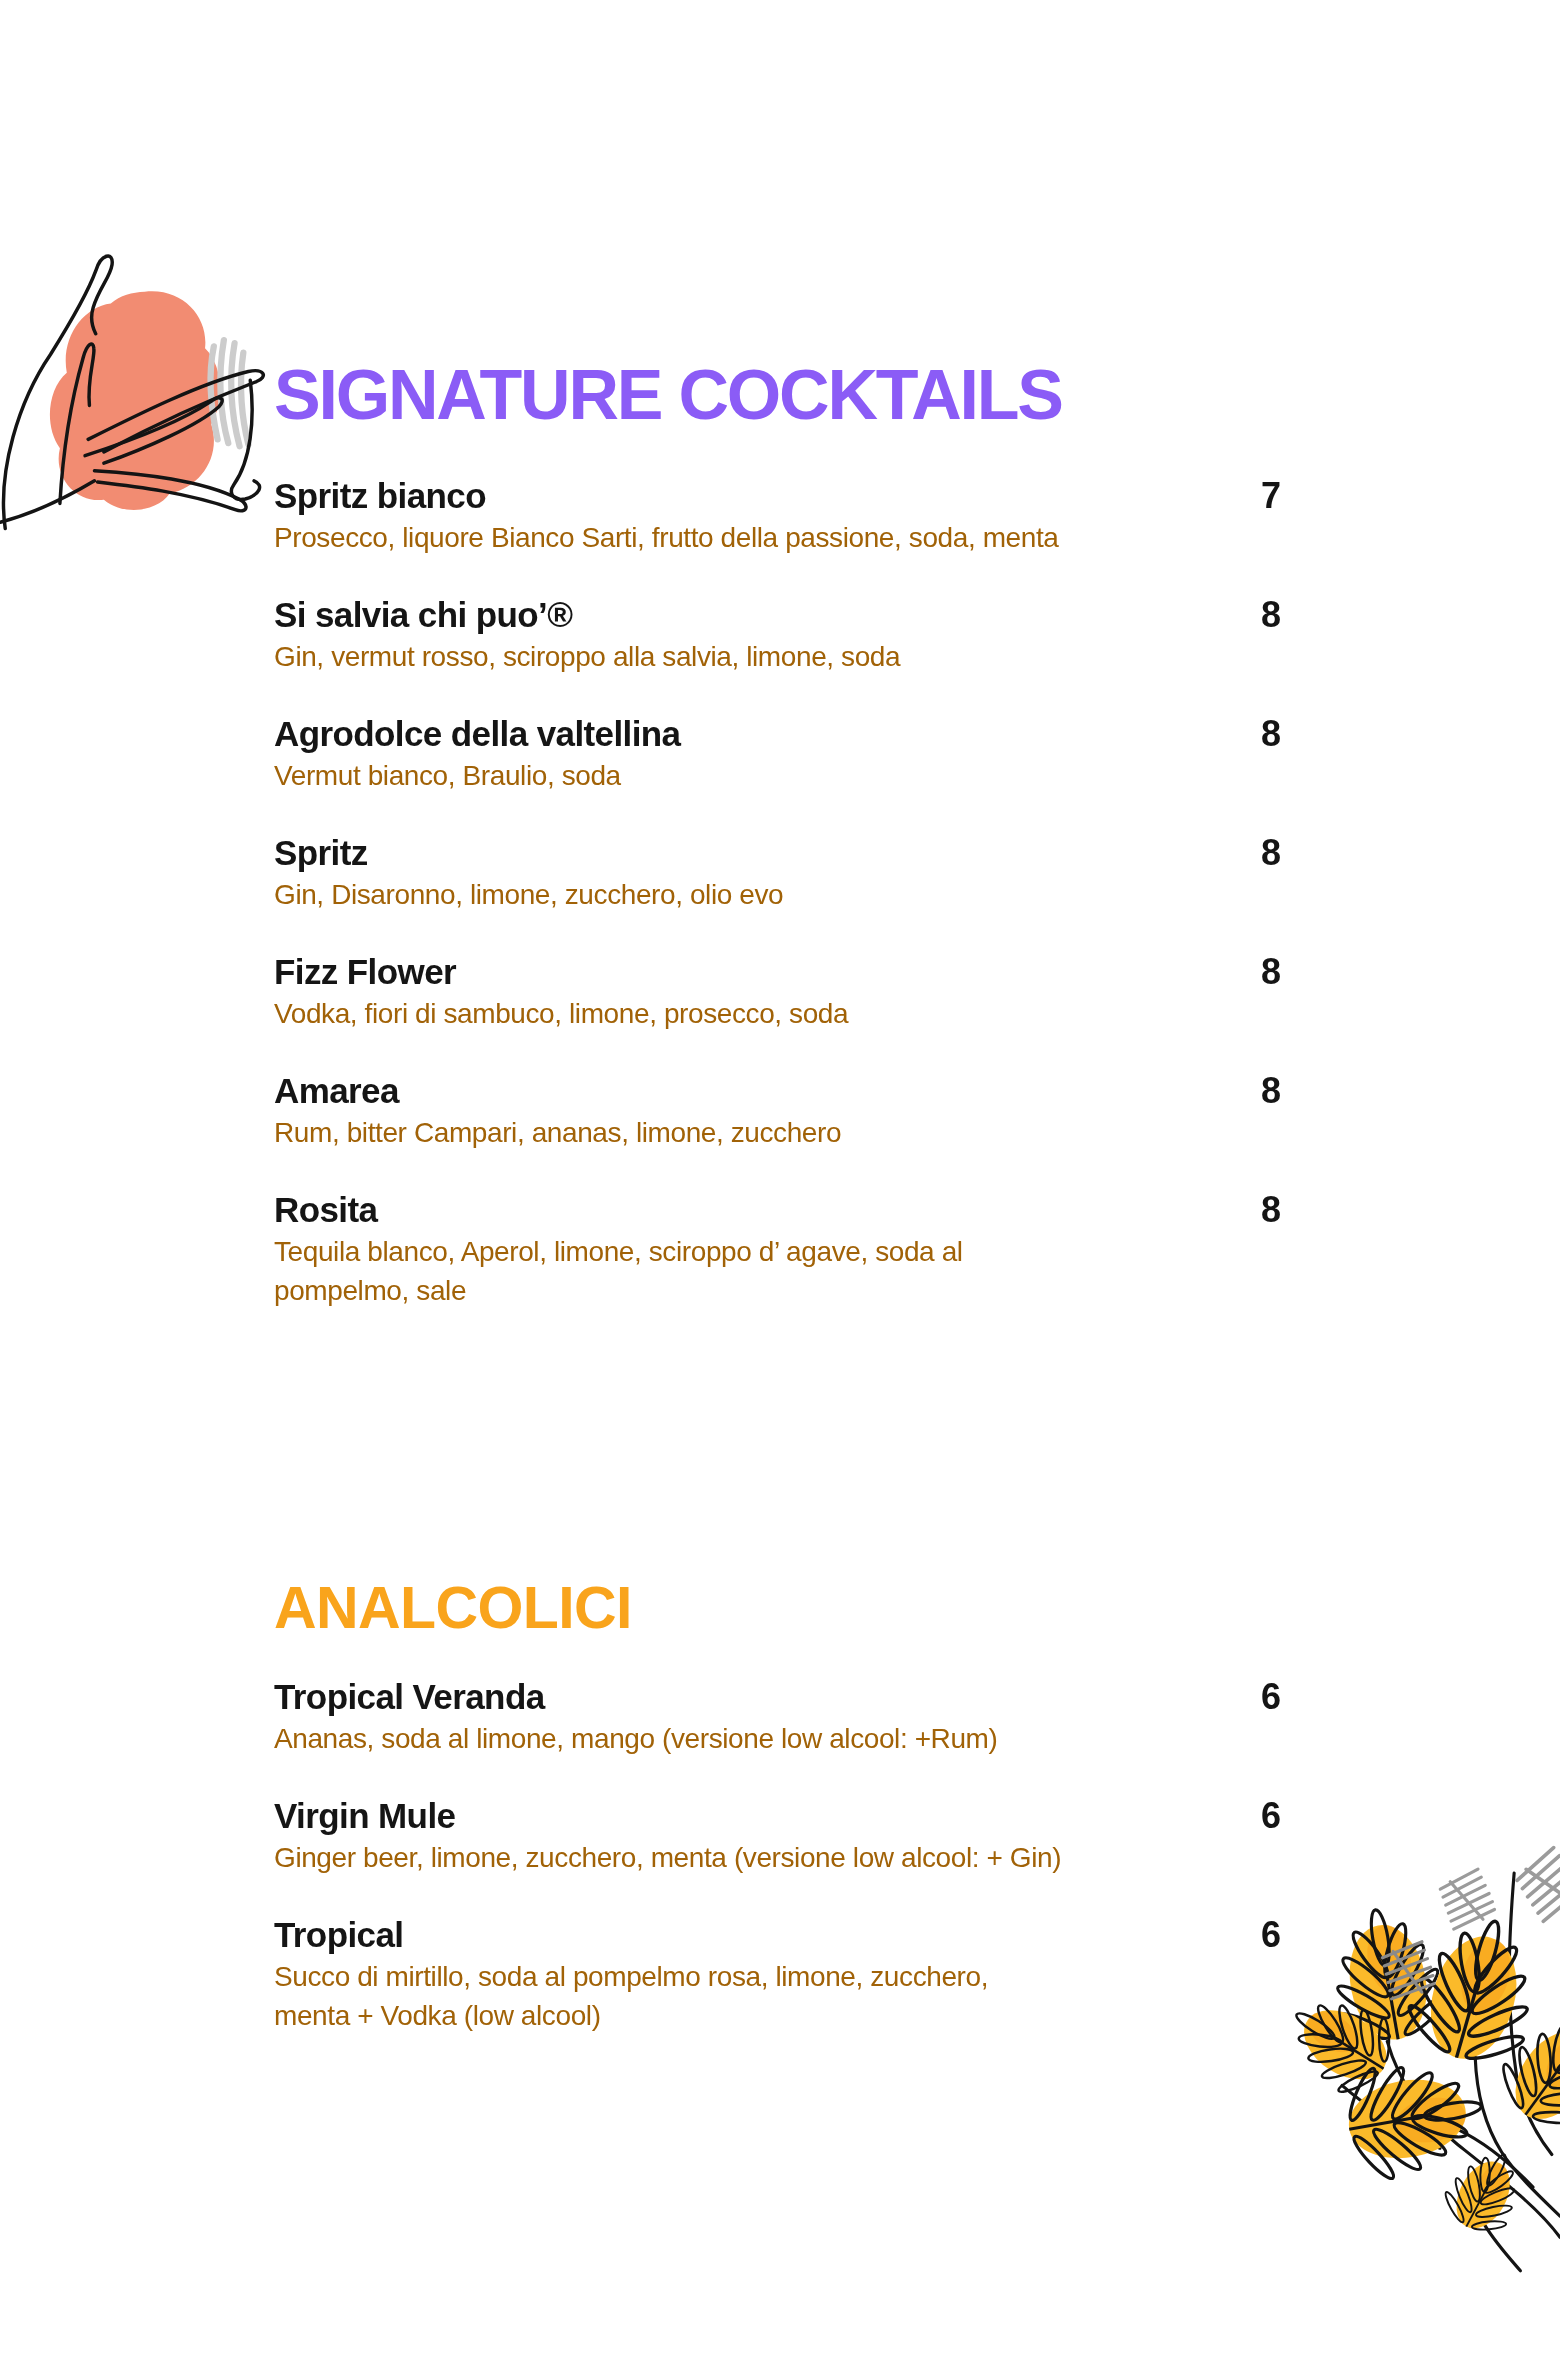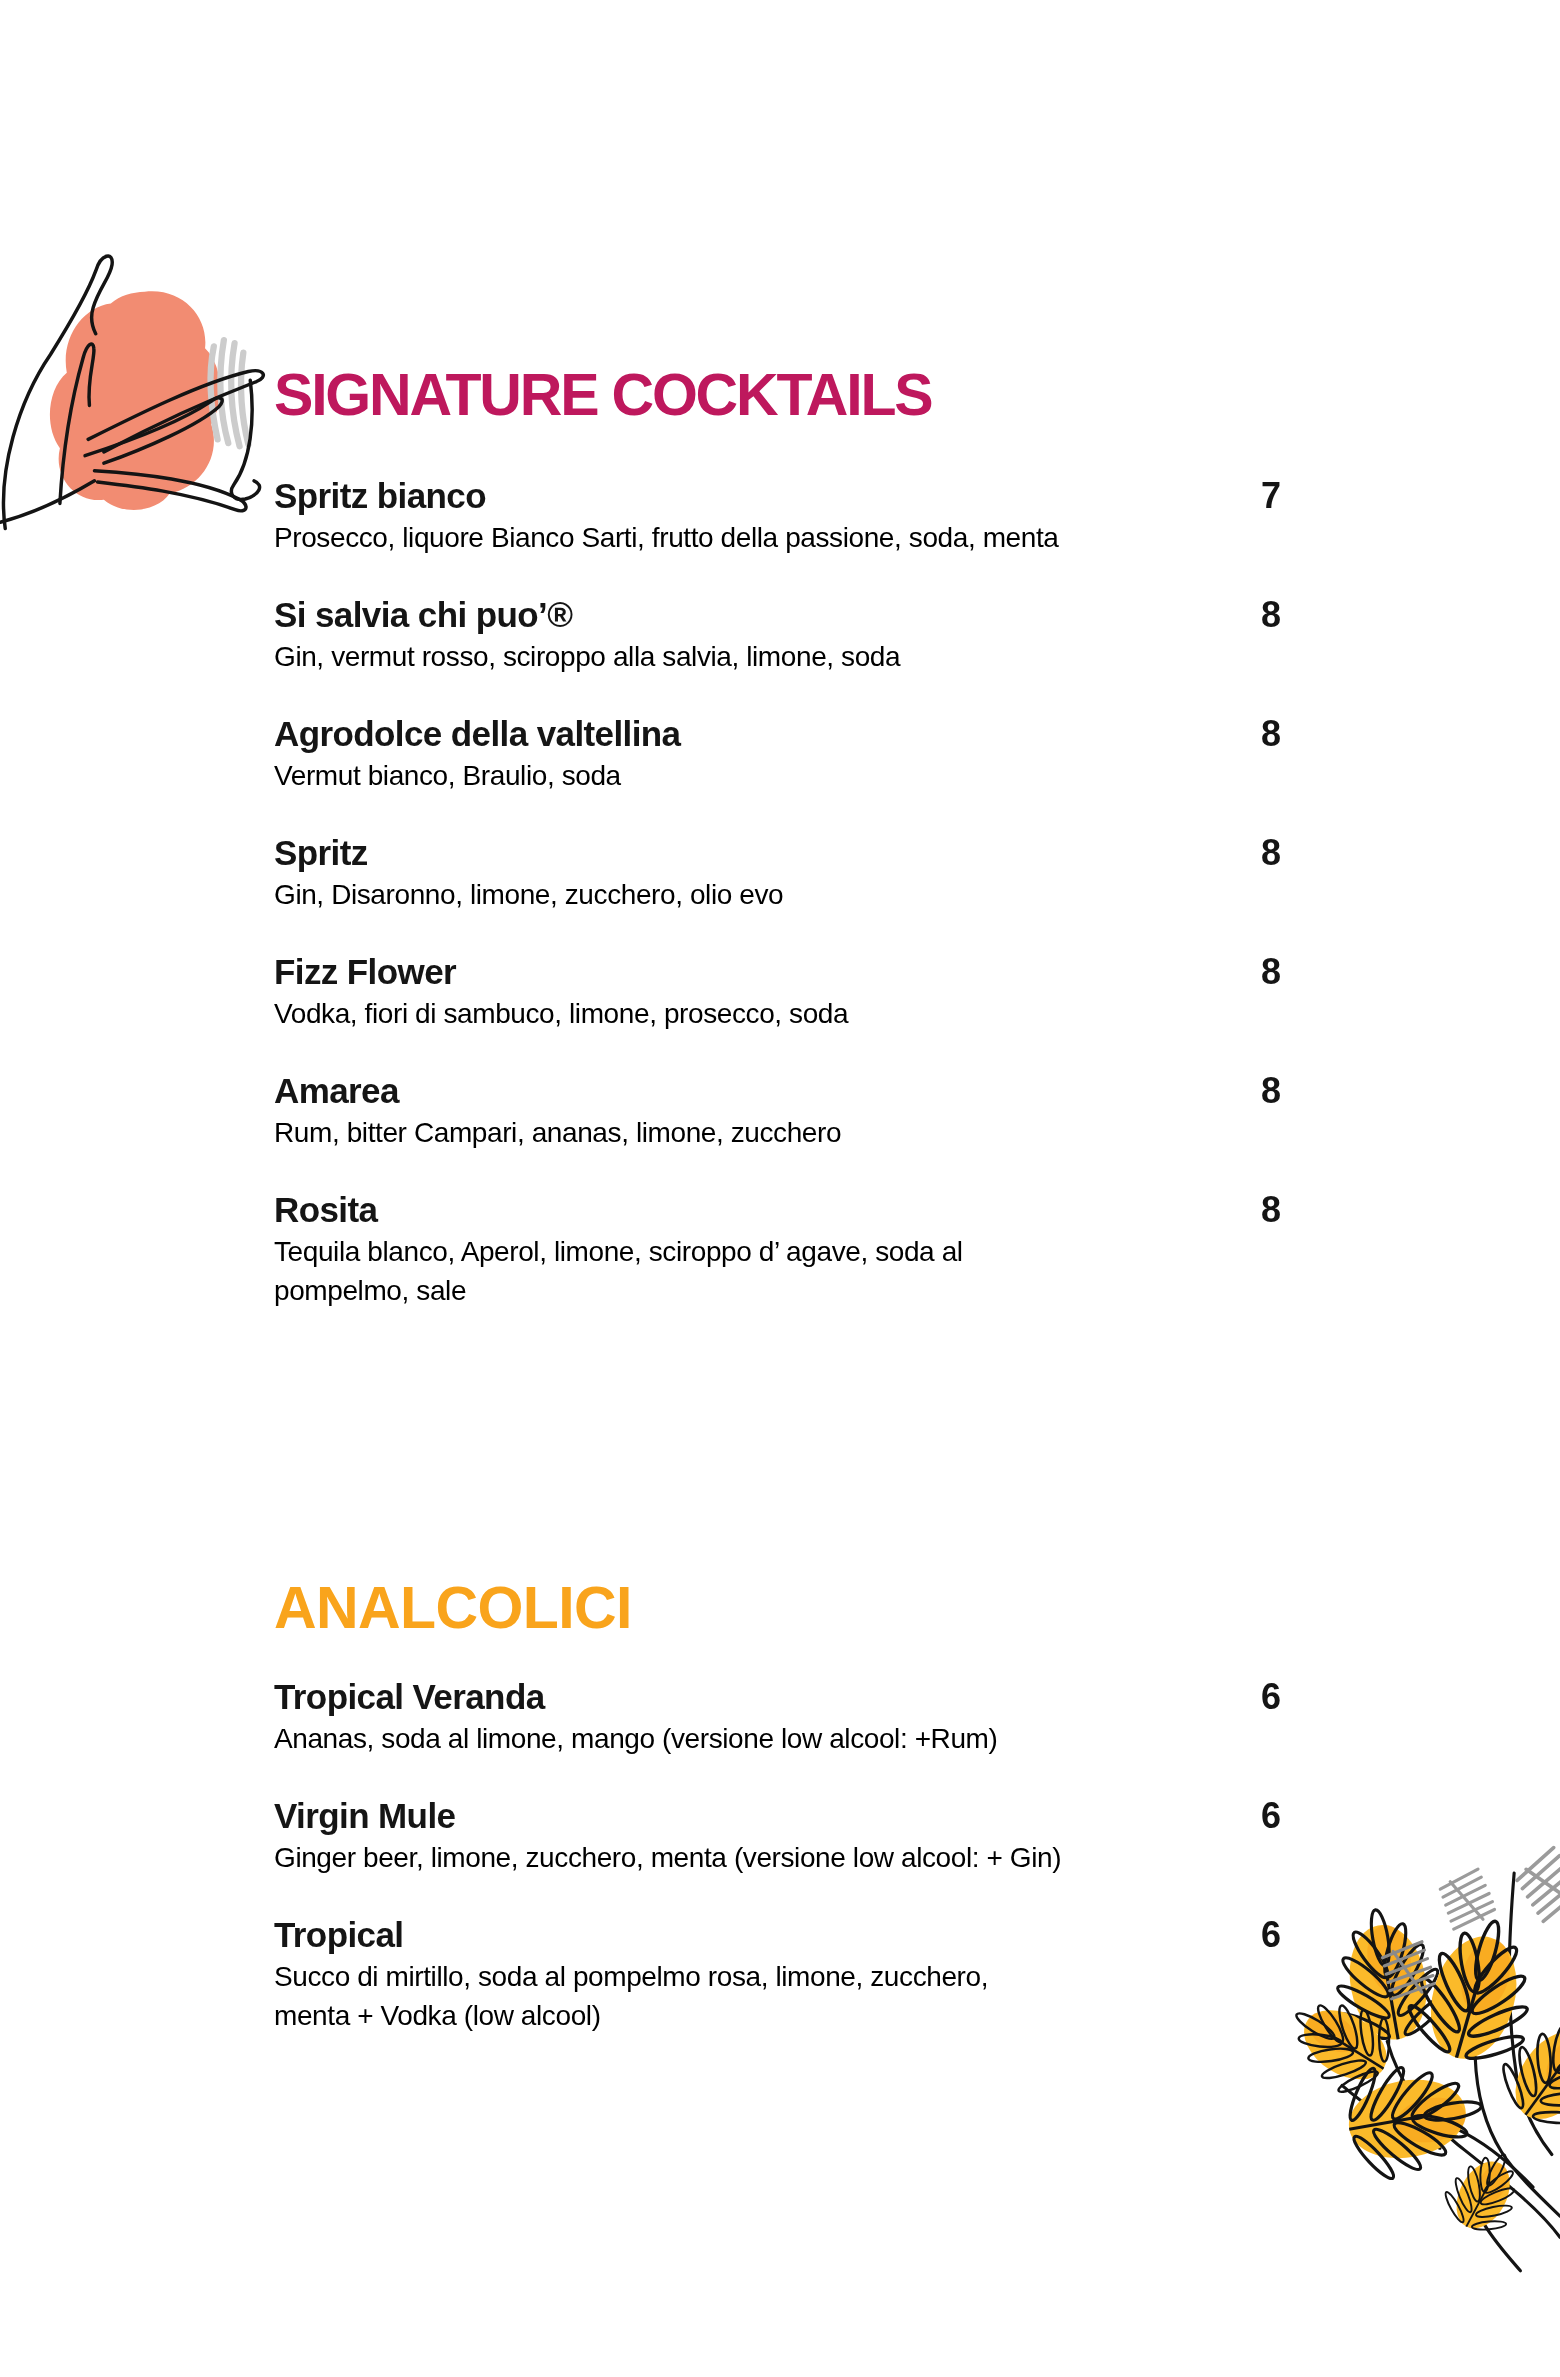--- a/index.html
+++ b/index.html
@@ -5,35 +5,35 @@
   html, body { margin: 0; padding: 0; }
   body {
     width: 1560px; height: 2377px;
     position: relative; overflow: hidden;
     background: #ffffff;
     font-family: "Liberation Sans", sans-serif;
     color: #151515;
   }
   .content { position: absolute; left: 274px; top: 348px; width: 1007px; }
   .h1 {
-    font-size: 59px; line-height: 94px; font-weight: 700;
-    letter-spacing: -2.2px; color: #be185d; margin: 0 0 32px 0;
+    font-size: 70px; line-height: 94px; font-weight: 700;
+    letter-spacing: -2.2px; color: #8b5cf6; margin: 0 0 32px 0;
     white-space: nowrap;
   }
   .h2row { margin: 267px 0 35px 0; line-height: 63px; display: flex; align-items: baseline; }
   .h2 { font-size: 59px; font-weight: 700; color: #F9A41C; letter-spacing: -0.6px; white-space: nowrap; }
   .h2sub { font-size: 33px; font-weight: 700; letter-spacing: -0.3px; white-space: nowrap; }
   .item { margin-bottom: 36px; }
   .items .item:last-child { margin-bottom: 0; }
   .row { display: flex; justify-content: space-between; align-items: baseline; line-height: 44px; text-align: right; }
   .name { font-size: 35px; font-weight: 700; letter-spacing: -0.6px; white-space: nowrap; }
   .price { font-size: 36px; font-weight: 700; }
   .desc {
     font-size: 28px; line-height: 39px; letter-spacing: -0.4px;
-    white-space: pre-line; width: 1101px; color: #000000;
+    white-space: pre-line; width: 1101px; color: #a16207;
   }
   .leaf-svg  { position: absolute; left: 0px;    top: 232px;  }
   .wheat-svg { position: absolute; left: 1293px; top: 1834px; }
 </style>
 </head>
 <body>
 
 <svg class="leaf-svg" width="280" height="311" viewBox="0 0 445 495" aria-hidden="true">
   <path fill="#F28C72" d="M230 95 C290 88 332 135 326 185 C356 215 356 270 336 306
            C352 356 320 406 270 416 C250 446 195 452 165 426

